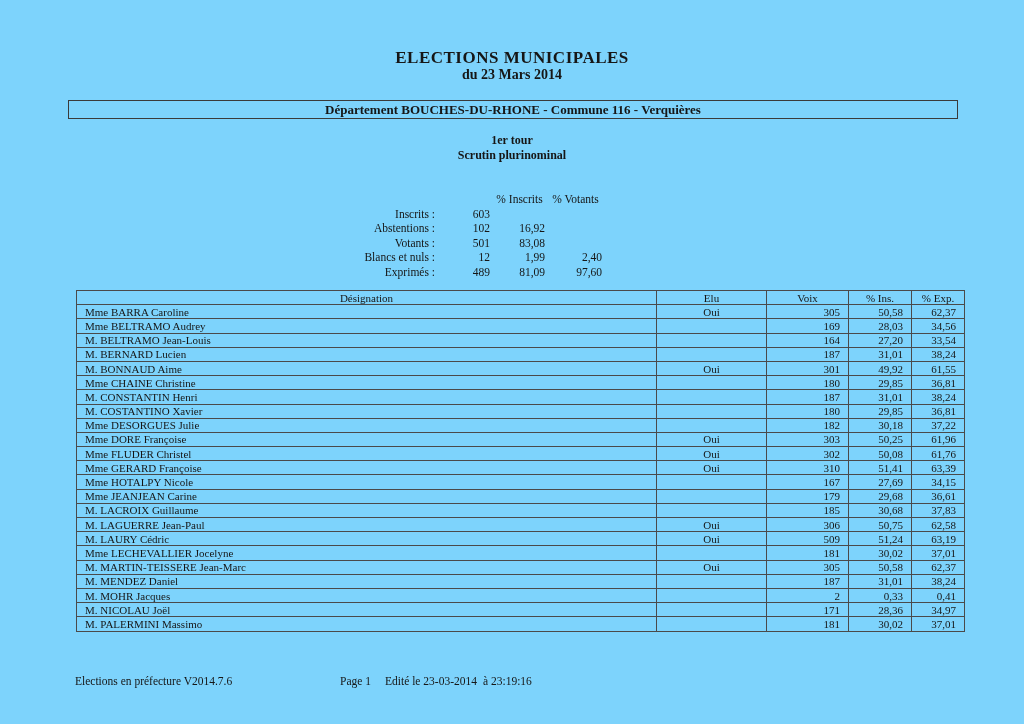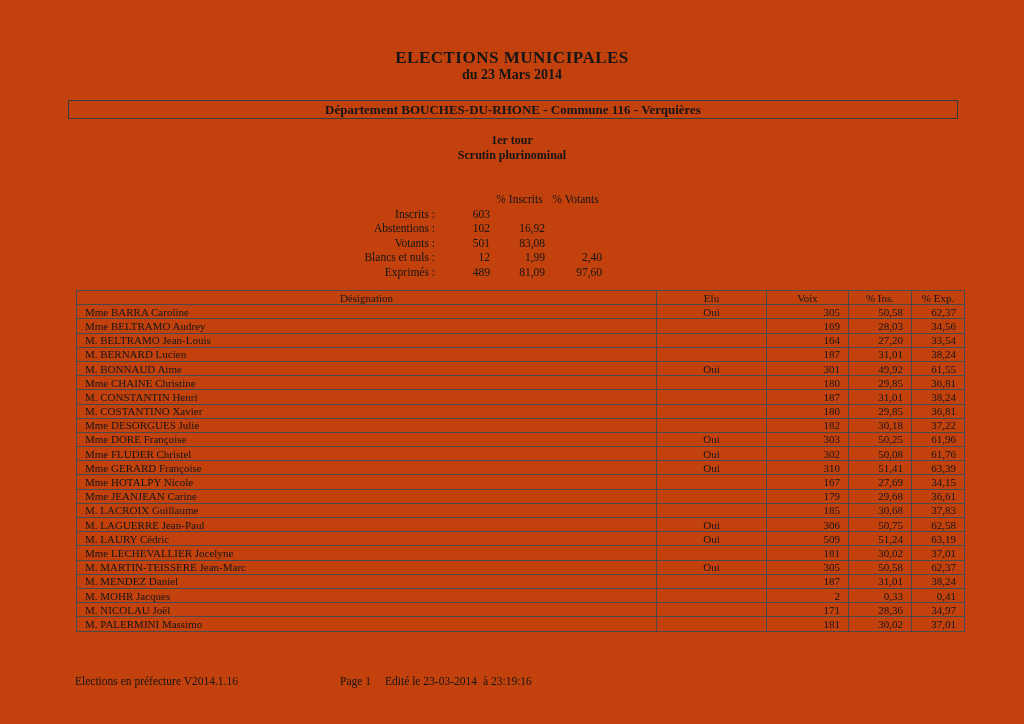--- a/index.html
+++ b/index.html
@@ -3,21 +3,21 @@
 <meta charset="utf-8">
 <style>
   * { margin: 0; padding: 0; box-sizing: border-box; }
   html, body { background: #e8e8e8; }
   body { font-family: "Liberation Serif", "DejaVu Serif", serif; color: #161616; }
 
   .page {
     position: relative;
     width: 1024px;
     height: 724px;
-    background: #c2410c;
+    background: #7dd3fc;
     overflow: hidden;
   }
 
   .title-main {
     position: absolute;
     top: 48px; left: 0; width: 1024px;
     text-align: center;
     font-weight: bold;
     font-size: 17px;
     letter-spacing: 0.5px;
@@ -343,18 +343,18 @@
         <tr>
     <td class="c-des">M. PALERMINI Massimo</td>
     <td class="c-elu"></td>
     <td class="c-num">181</td>
     <td class="c-num">30,02</td>
     <td class="c-num">37,01</td>
   </tr>
       </tbody>
   </table>
 
-  <div class="footer-item f-version">Elections en préfecture V2014.1.16</div>
+  <div class="footer-item f-version">Elections en préfecture V2014.7.6</div>
   <div class="footer-item f-page">Page 1</div>
   <div class="footer-item f-edited">Edité le 23-03-2014</div>
   <div class="footer-item f-time">à 23:19:16</div>
 
 </div>
 
 </body></html>

